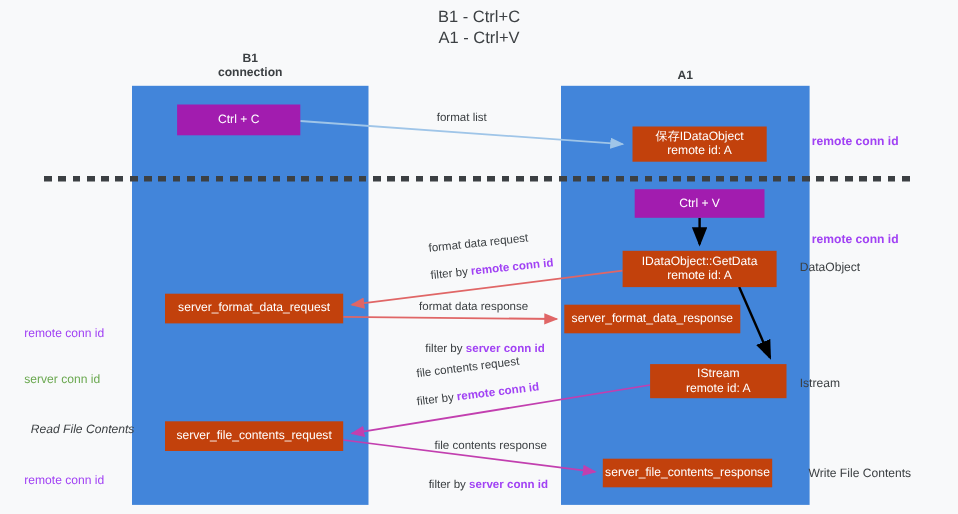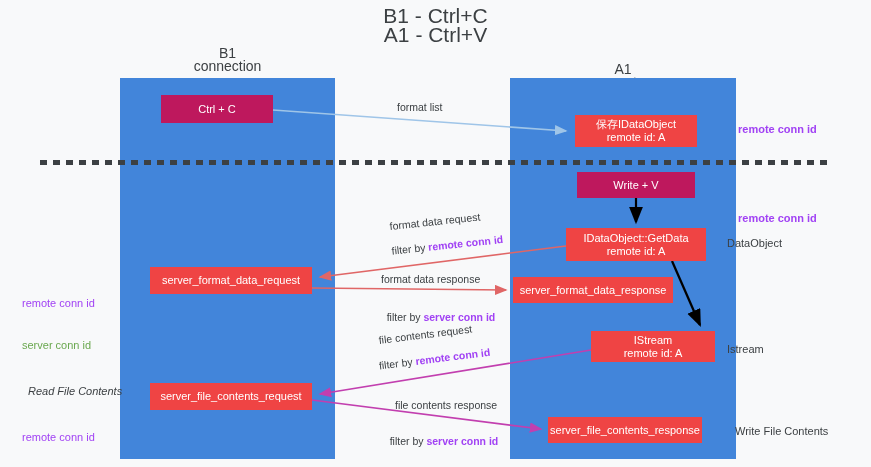--- a/index.html
+++ b/index.html
@@ -8,27 +8,27 @@
     background:#f8f9fa;
     font-family:"Liberation Sans","DejaVu Sans",sans-serif;
     position:relative;overflow:hidden;
   }
   #stage{position:absolute;inset:0;}
 
   
   .title{
     position:absolute;left:0;right:0;top:6px;
     text-align:center;color:#3c4043;
-    font-size:21px;line-height:19px;white-space:pre;
+    font-size:15px;line-height:19px;white-space:pre;
   }
 
   
   .col-head{
     position:absolute;text-align:center;color:#3c4043;
-    font-size:14px;line-height:13px;white-space:pre;
+    font-size:11px;line-height:13px;white-space:pre;font-weight:bold;
   }
   #head-b1{left:120px;width:215px;top:47px;}
   #head-a1{left:510px;width:226px;top:63px;}
 
   
   .lane{position:absolute;background:#4285da;top:78px;height:381px;}
   #lane-b1{left:120px;width:215px;}
   #lane-a1{left:510px;width:226px;}
 
   
@@ -37,22 +37,22 @@
     background:repeating-linear-gradient(to right,#3c4043 0 7px,transparent 7px 13px);
   }
 
   
   .node{
     position:absolute;box-sizing:border-box;
     display:flex;flex-direction:column;align-items:center;justify-content:center;
     color:#ffffff;font-size:11px;line-height:13px;text-align:center;
     padding:2px 6px;white-space:pre;
   }
-  .green{background:#be185d;}
-  .orange{background:#ef4444;}
+  .green{background:#a21caf;}
+  .orange{background:#c2410c;}
 
   #n-ctrlc{left:161px;top:95px;width:112px;height:28px;}
   #n-idataobject{left:575px;top:115px;width:122px;height:32px;}
   #n-ctrlv{left:577px;top:172px;width:118px;height:26px;}
   #n-getdata{left:566px;top:228px;width:140px;height:33px;}
   #n-sfdreq{left:150px;top:267px;width:162px;height:27px;}
   #n-sfdresp{left:513px;top:277px;width:160px;height:26px;}
   #n-istream{left:591px;top:331px;width:124px;height:31px;}
   #n-sfcreq{left:150px;top:383px;width:162px;height:27px;}
   #n-sfcresp{left:548px;top:417px;width:154px;height:26px;}
@@ -143,21 +143,21 @@
     <line x1="672" y1="261" x2="700" y2="325" stroke="#000000" stroke-width="2.2" marker-end="url(#ah-black)"></line>
 
     <line x1="591" y1="350" x2="320" y2="394" stroke="#c23faf" stroke-width="1.6" marker-end="url(#ah-mag)"></line>
 
     <line x1="312" y1="400" x2="541" y2="429" stroke="#c23faf" stroke-width="1.6" marker-end="url(#ah-mag)"></line>
   </svg>
 
   <div class="node green" id="n-ctrlc">Ctrl + C</div>
   <div class="node orange" id="n-idataobject">保存IDataObject
 remote id: A</div>
-  <div class="node green" id="n-ctrlv">Write + V</div>
+  <div class="node green" id="n-ctrlv">Ctrl + V</div>
   <div class="node orange" id="n-getdata">IDataObject::GetData
 remote id: A</div>
   <div class="node orange" id="n-sfdreq">server_format_data_request</div>
   <div class="node orange" id="n-sfdresp">server_format_data_response</div>
   <div class="node orange" id="n-istream">IStream
 remote id: A</div>
   <div class="node orange" id="n-sfcresp">server_file_contents_response</div>
   <div class="node orange" id="n-sfcreq">server_file_contents_request</div>
 
   <div class="divider"></div>

